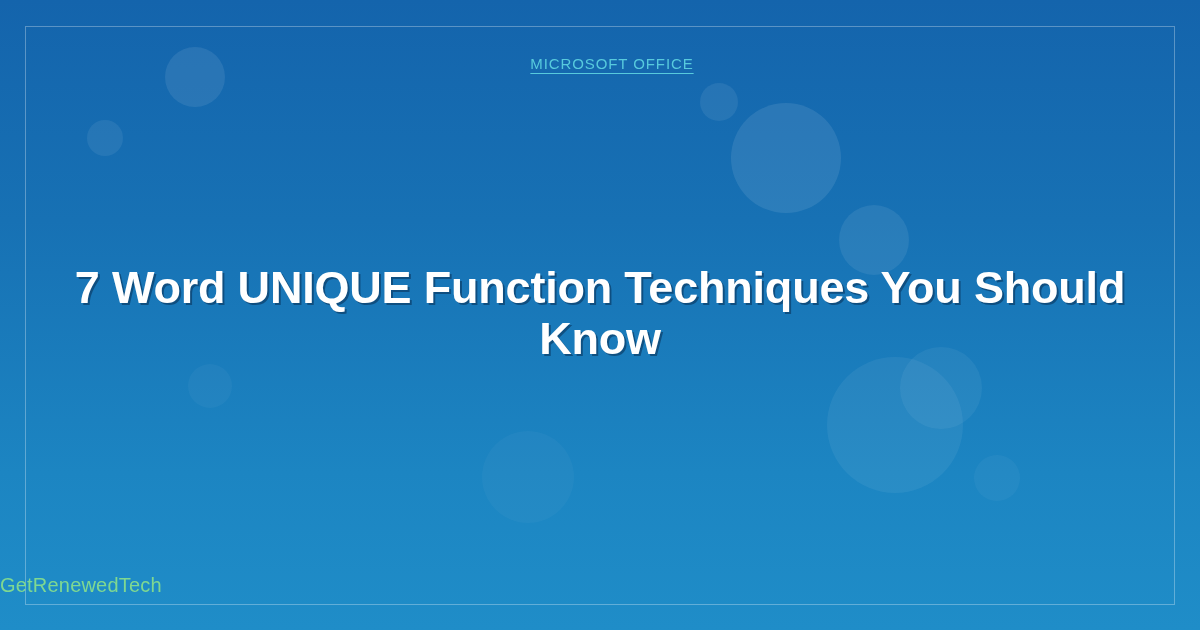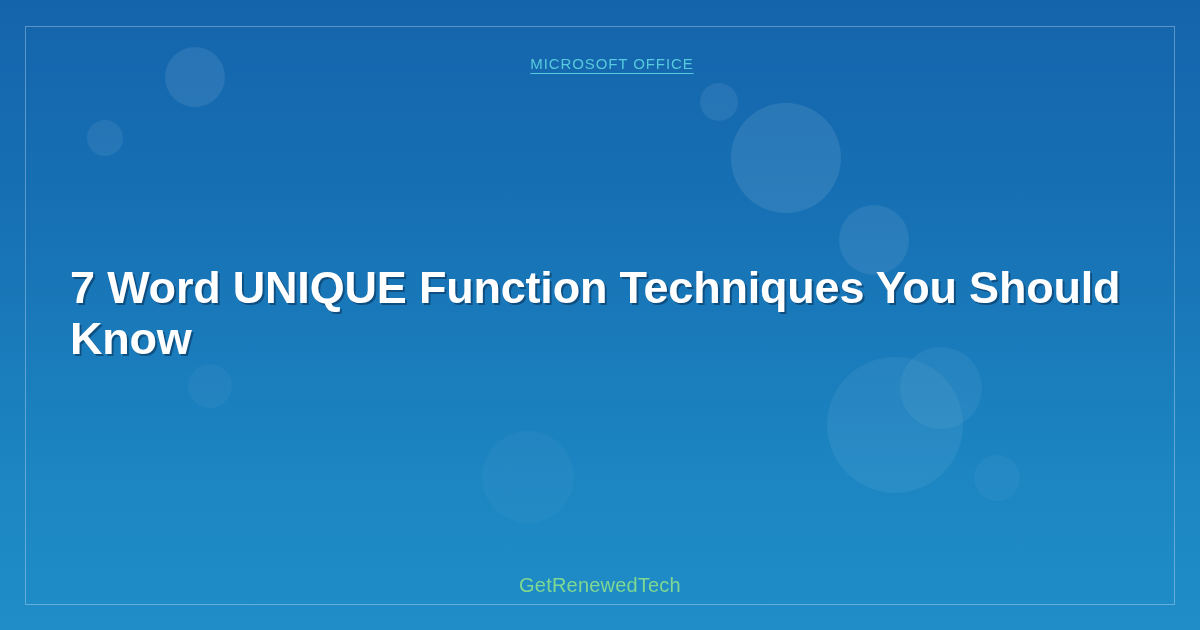--- a/index.html
+++ b/index.html
@@ -77,35 +77,35 @@
     position: absolute;
     top: 262px;
     left: 0;
     right: 0;
     padding: 0 70px;
     box-sizing: border-box;
   }
 
   .title {
     margin: 0;
-    text-align: left;
+    text-align: center;
     font-size: 45px;
     line-height: 1.14;
     font-weight: 700;
     color: #ffffff;
     letter-spacing: -0.2px;
     text-shadow: 2px 2px 0 rgba(8, 45, 82, 0.55);
   }
 
   .site-name {
     position: absolute;
     bottom: 33px;
     left: 0;
     right: 0;
-    text-align: center;
+    text-align: left;
     font-size: 20px;
     color: #7fd891;
     font-weight: 400;
     letter-spacing: 0.2px;
   }
 </style>
 </head>
 <body>
 
 <div class="card">

